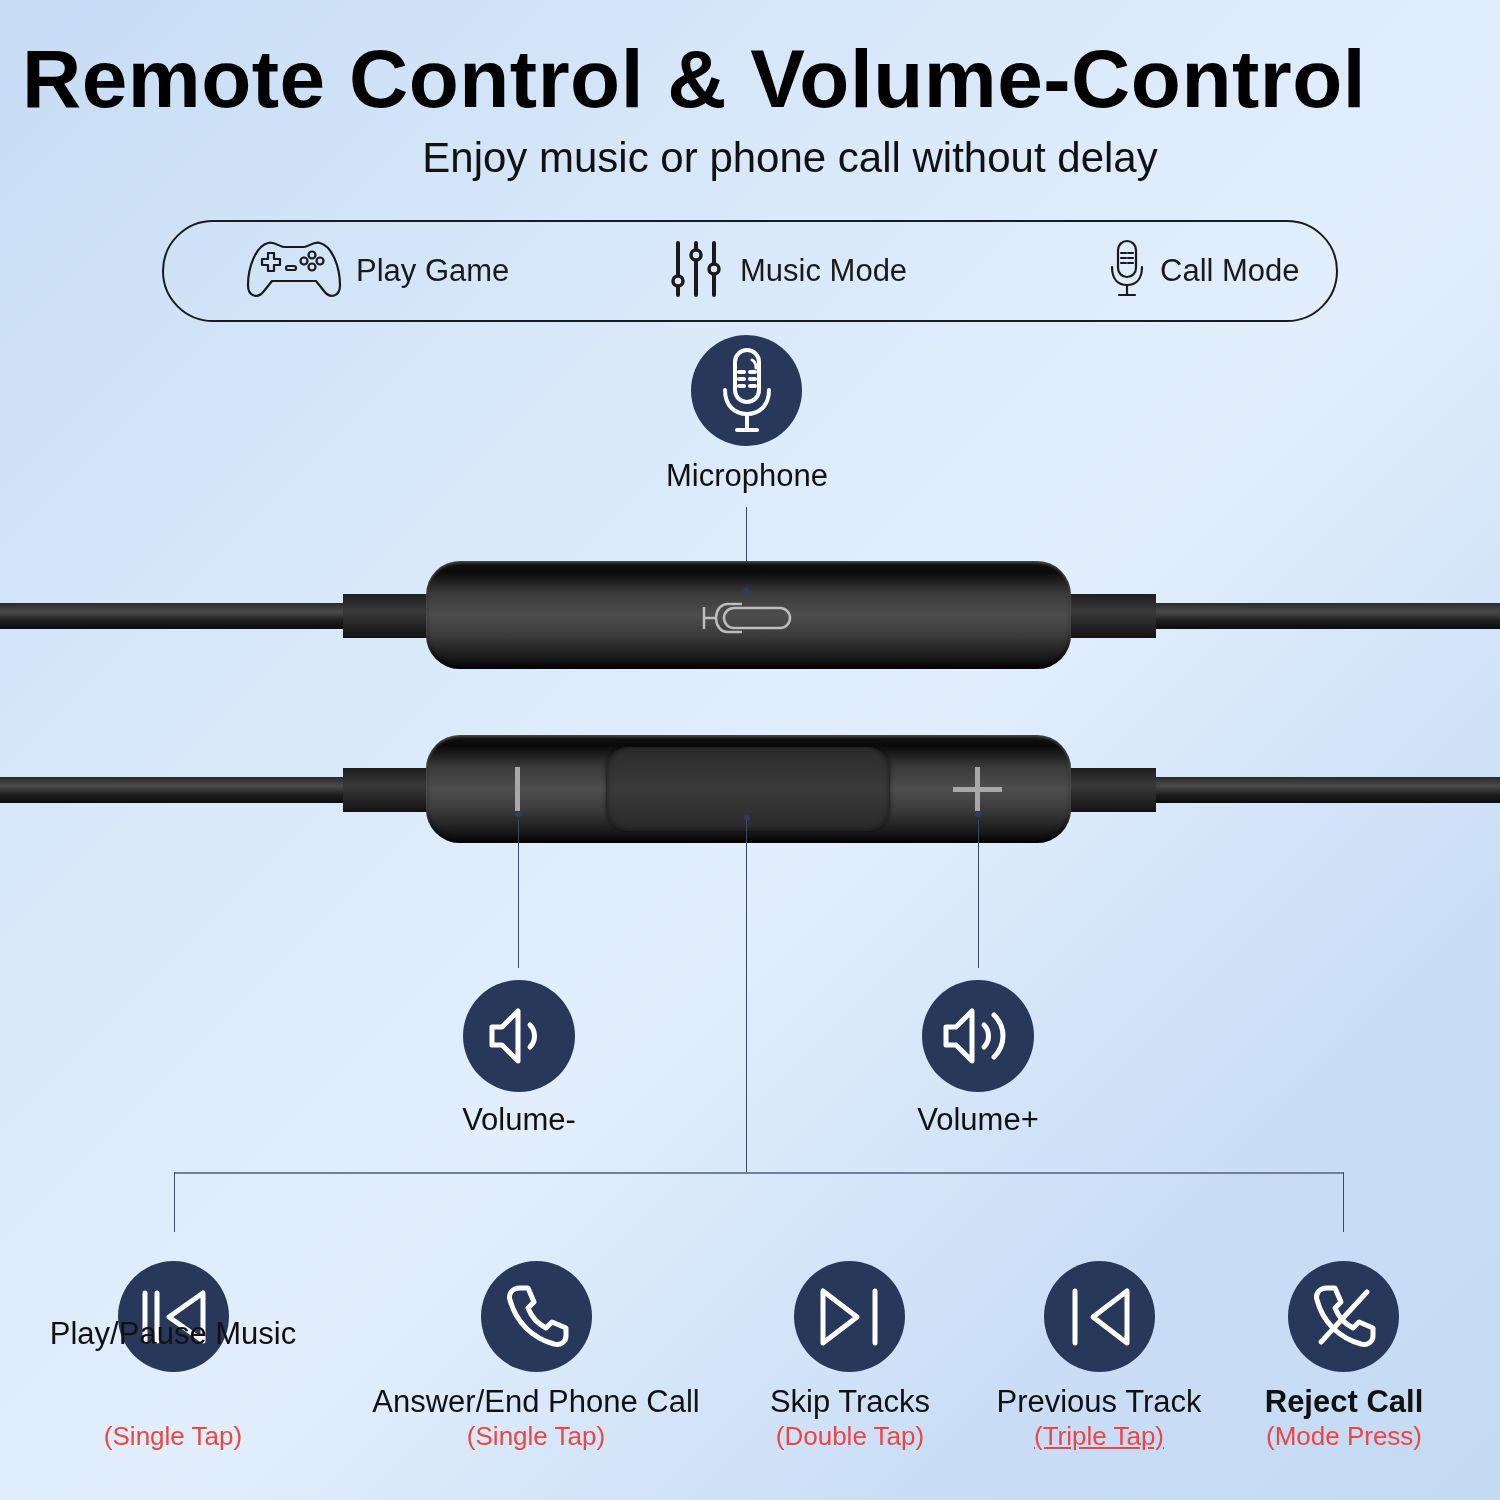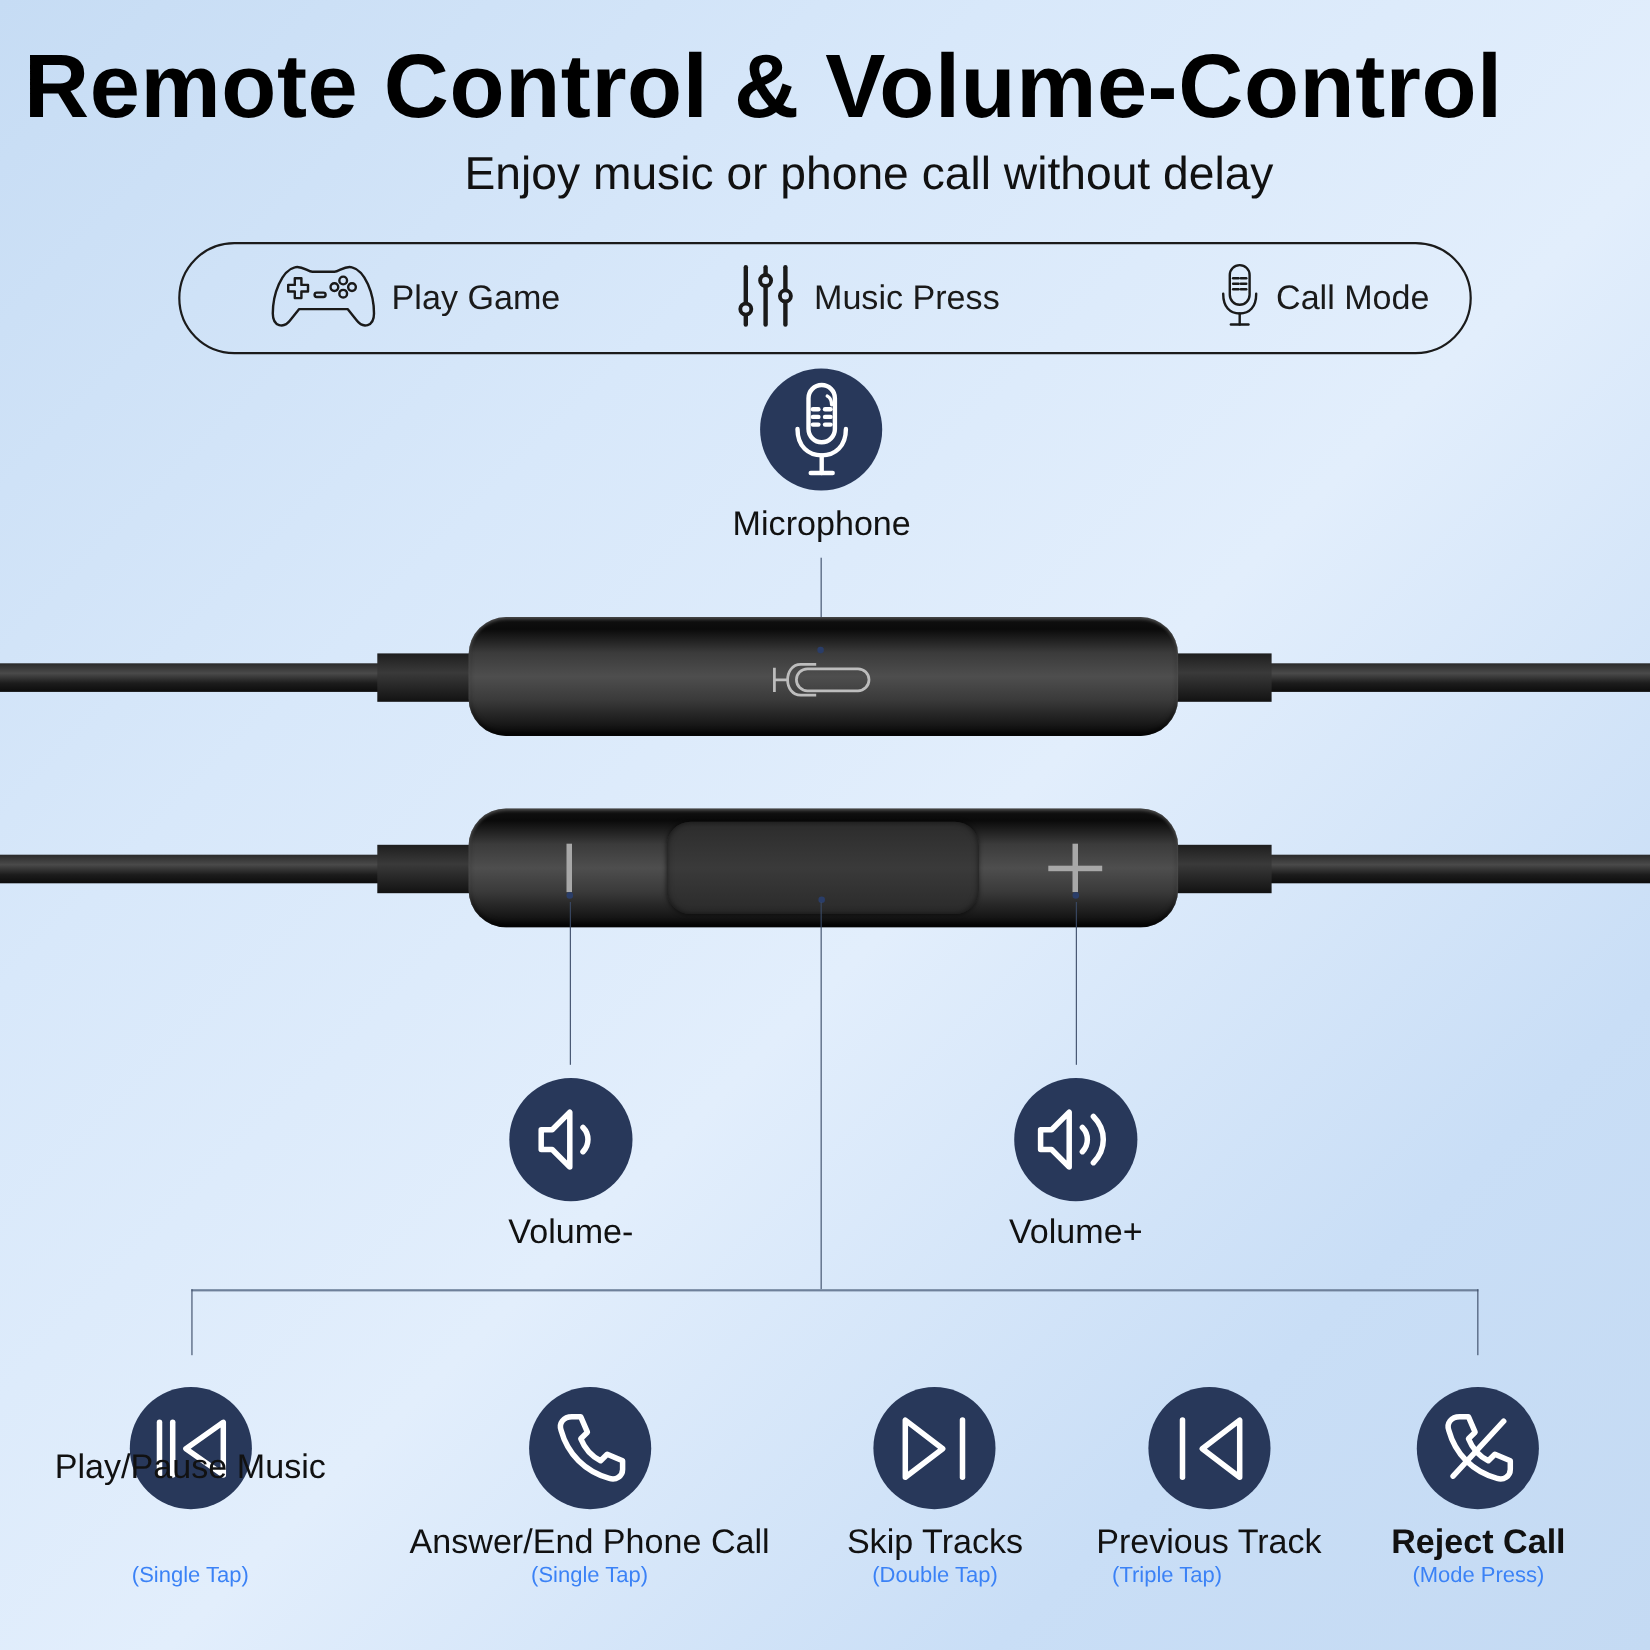--- a/index.html
+++ b/index.html
@@ -28,21 +28,21 @@
   .mode-item { position: absolute; top: 0; height: 98px; display: flex; align-items: center; }
   .mode-item .label { font-size: 31px; color: #1a1a1a; margin-left: 14px; }
 
   .bubble {
     position: absolute; border-radius: 50%; background: #28385a;
     display: flex; align-items: center; justify-content: center;
   }
   .bubble svg { display: block; }
 
   .caption { position: absolute; text-align: center; font-size: 31px; color: #111; white-space: nowrap; transform: translateX(-50%); }
-  .sub-caption { position: absolute; text-align: right; font-size: 20px; color: #3b82f6; white-space: nowrap; transform: translateX(-50%); }
+  .sub-caption { position: absolute; text-align: right; font-size: 26px; color: #ef4444; white-space: nowrap; transform: translateX(-50%); }
 
   .vline { position: absolute; width: 1px; background: #3a4a66; }
   .hline { position: absolute; height: 1.5px; background: #6e809a; }
 
   
   .cable {
     position: absolute; height: 26px;
     background: linear-gradient(180deg, #2a2a2a 0%, #4a4a4a 35%, #1c1c1c 70%, #0c0c0c 100%);
   }
   .collar {
@@ -86,21 +86,21 @@
     <span>
       <svg width="58" height="60" viewBox="0 0 58 60" fill="none" stroke="#1a1a1a" stroke-width="4" stroke-linecap="round">
         <line x1="10" y1="4" x2="10" y2="56"></line>
           <circle cx="10" cy="42" r="5" fill="#dbe8f8" stroke-width="3.5"></circle>
         <line x1="28" y1="4" x2="28" y2="56"></line>
           <circle cx="28" cy="16" r="5" fill="#dbe8f8" stroke-width="3.5"></circle>
         <line x1="46" y1="4" x2="46" y2="56"></line>
           <circle cx="46" cy="30" r="5" fill="#dbe8f8" stroke-width="3.5"></circle>
       </svg>
     </span>
-    <span class="label">Music Press</span>
+    <span class="label">Music Mode</span>
   </div>
   <div class="mode-item" style="left:944px;">
     <span>
       <svg width="38" height="60" viewBox="0 0 38 60" fill="none" stroke="#1a1a1a" stroke-width="2.2" stroke-linecap="round">
         <rect x="10" y="2" width="18" height="36" rx="9"></rect>
         <line x1="13" y1="14" x2="18" y2="14"></line>
           <line x1="13" y1="19" x2="18" y2="19"></line>
           <line x1="13" y1="24" x2="18" y2="24"></line>
         <line x1="20" y1="14" x2="25" y2="14"></line>
           <line x1="20" y1="19" x2="25" y2="19"></line>
@@ -217,21 +217,21 @@
 <div class="caption" style="left:850px; top:1384px;">Skip Tracks</div>
 <div class="sub-caption" style="left:850px; top:1421px;">(Double Tap)</div>
 
 <div class="bubble" style="left:1044px; top:1261px; width:111px; height:111px;">
   <svg width="66" height="64" viewBox="0 0 66 64" fill="none" stroke="#fff" stroke-width="5" stroke-linejoin="round" stroke-linecap="round">
     <line x1="8" y1="6" x2="8" y2="58"></line>
     <path d="M60 6 L60 58 L26 32 Z"></path>
   </svg>
 </div>
 <div class="caption" style="left:1099px; top:1384px;">Previous Track</div>
-<div class="sub-caption" style="left:1061px; top:1421px;">(Triple Tap)</div>
+<div class="sub-caption" style="left:1099px; top:1421px;text-decoration:underline;">(Triple Tap)</div>
 
 <div class="bubble" style="left:1288px; top:1261px; width:111px; height:111px;">
   <svg width="70" height="70" viewBox="0 0 70 70" fill="none" stroke="#fff" stroke-width="5" stroke-linejoin="round" stroke-linecap="round">
     <path d="M18 6 L26 6 L32 20 L26 26 C30 36 36 42 44 46 L50 40 L64 46 L64 54 C64 60 58 64 52 62 C30 56 14 40 8 18 C6 12 10 6 18 6 Z"></path>
     <line x1="58" y1="10" x2="12" y2="60"></line>
   </svg>
 </div>
 <div class="caption" style="left:1344px; top:1384px;font-weight:bold;">Reject Call</div>
 <div class="sub-caption" style="left:1344px; top:1421px;">(Mode Press)</div>
 

